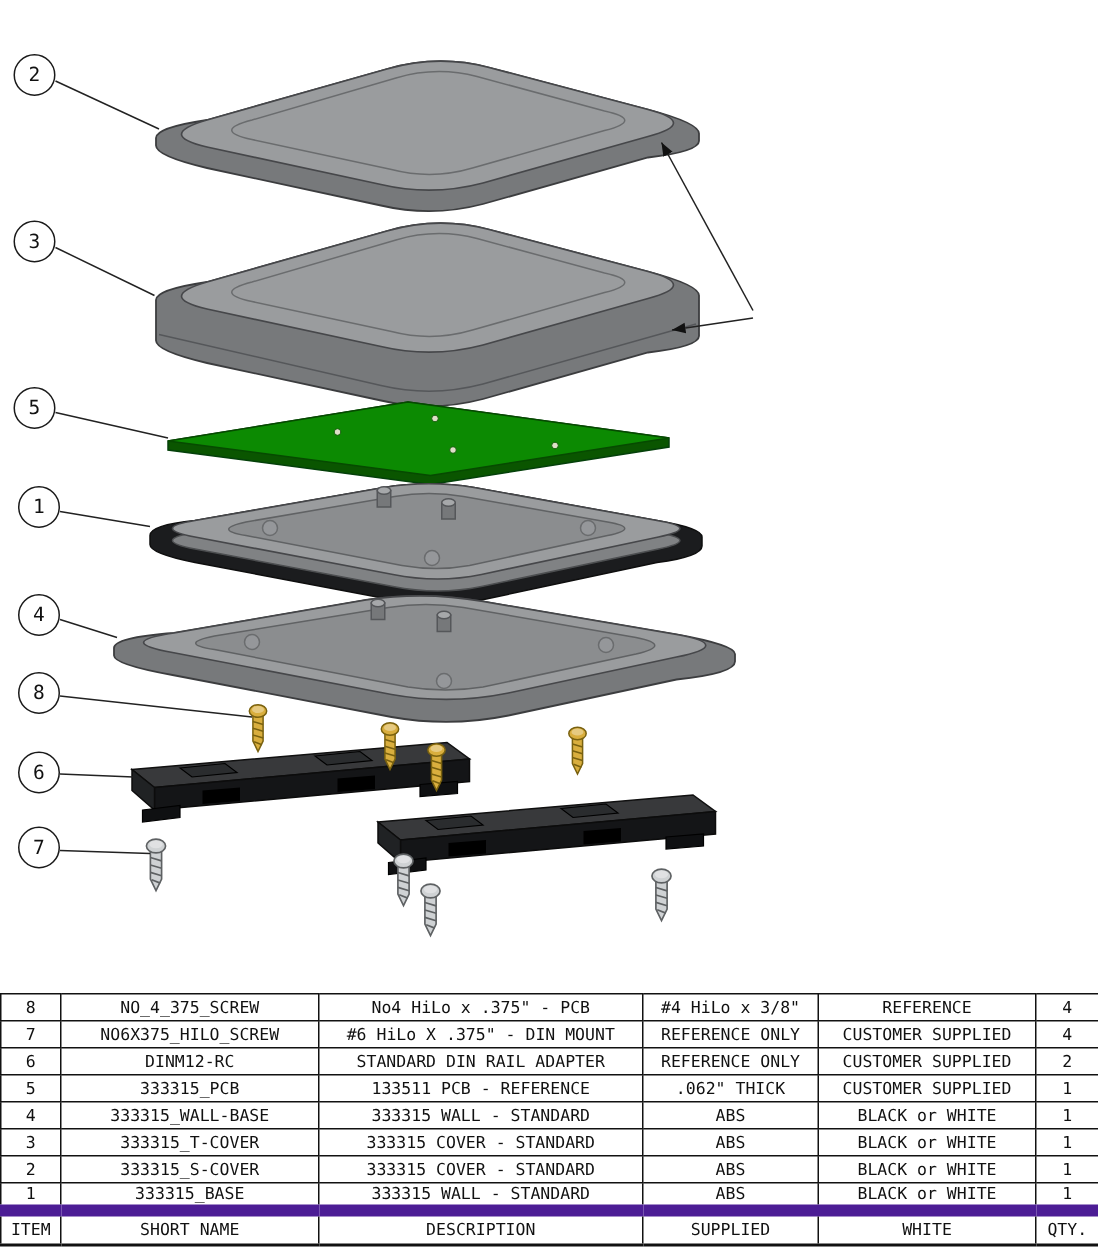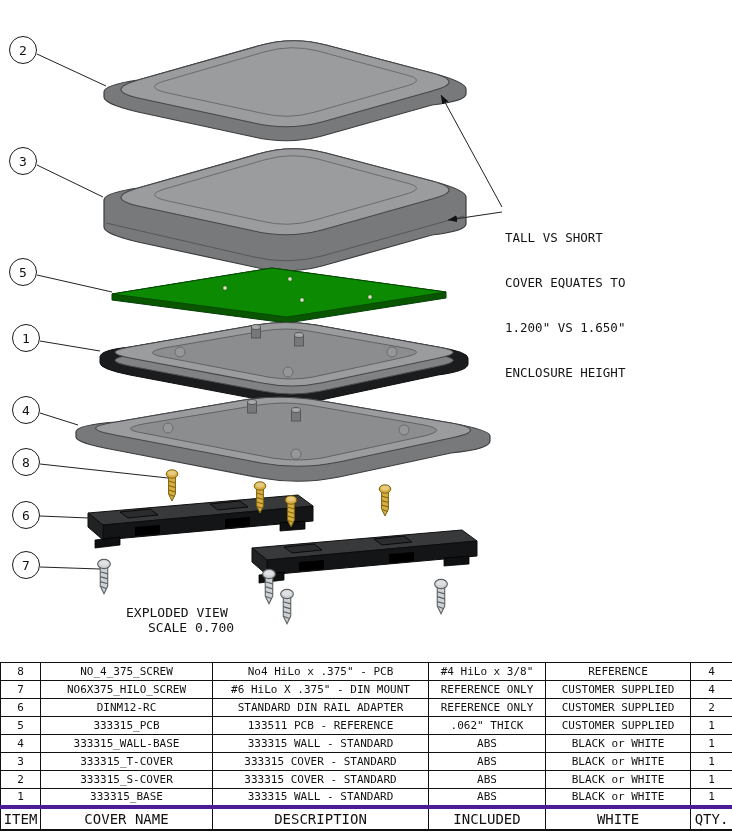--- a/index.html
+++ b/index.html
@@ -60,21 +60,21 @@
   table#bom {
     position:absolute; left:0; top:662px; width:732px;
     border-collapse:collapse; table-layout:fixed; background:#fff;
   }
   #bom td, #bom th {
     border:1px solid #111; text-align:center; vertical-align:middle;
     font-size:11px; height:18px; padding:0 2px;
     white-space:nowrap; overflow:hidden; font-weight:normal; color:#111;
   }
   #bom tfoot th {
-    font-size:14px; height:23px; border-top:4px solid #4c1d95; border-bottom:2px solid #111;
+    font-size:11px; height:23px; border-top:8px solid #4c1d95; border-bottom:2px solid #111;
   }
 </style>
 </head>
 <body>
 
 <div id="sheet">
 
   <div id="diagram">
     <svg width="732" height="662" viewBox="0 0 732 662">
       <defs>
@@ -197,31 +197,21 @@
         <div class="balloon" style="left: 9px; top: 36px;">2</div>
         <div class="balloon" style="left: 9px; top: 147px;">3</div>
         <div class="balloon" style="left: 9px; top: 258px;">5</div>
         <div class="balloon" style="left: 12px; top: 324px;">1</div>
         <div class="balloon" style="left: 12px; top: 396px;">4</div>
         <div class="balloon" style="left: 12px; top: 448px;">8</div>
         <div class="balloon" style="left: 12px; top: 501px;">6</div>
         <div class="balloon" style="left: 12px; top: 551px;">7</div>
       </div>
 
-    <div class="note">
-      <div>TALL VS SHORT</div>
-      <div>COVER EQUATES TO</div>
-      <div>1.200" VS 1.650"</div>
-      <div>ENCLOSURE HEIGHT</div>
-    </div>
-
-    <div class="view-label">
-      <div>EXPLODED VIEW</div>
-      <div class="scale">SCALE 0.700</div>
-    </div>
+
   </div>
 
   <table id="bom">
     <colgroup>
       <col style="width:40px">
         <col style="width:172px">
         <col style="width:216px">
       <col style="width:117px">
         <col style="width:145px">
         <col style="width:42px">
@@ -288,22 +278,22 @@
           <td>333315_BASE</td>
           <td>333315 WALL - STANDARD</td>
           <td>ABS</td>
           <td>BLACK or WHITE</td>
           <td>1</td>
         </tr>
       </tbody>
     <tfoot>
       <tr>
         <th>ITEM</th>
-        <th>COVER NAME</th>
+        <th>SHORT NAME</th>
         <th>DESCRIPTION</th>
-        <th>INCLUDED</th>
+        <th>SUPPLIED</th>
         <th>WHITE</th>
         <th>QTY.</th>
       </tr>
     </tfoot>
   </table>
 
 </div>
 
 </body></html>

